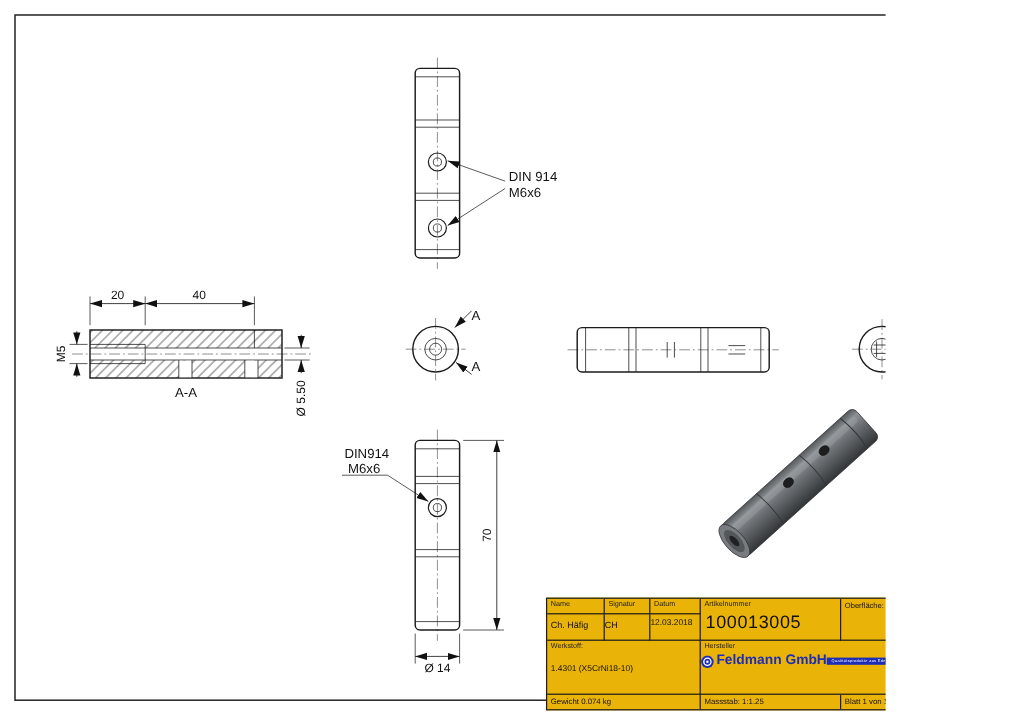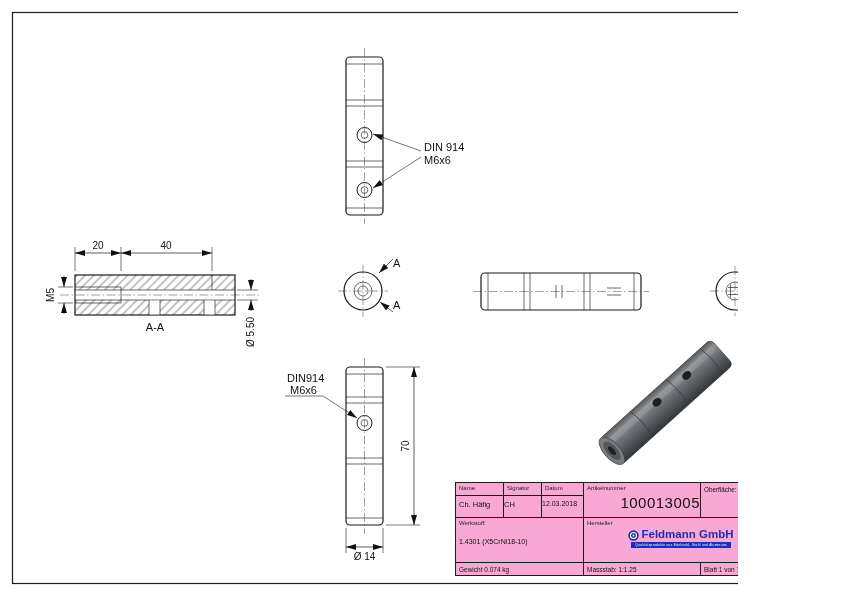--- a/index.html
+++ b/index.html
@@ -14,35 +14,35 @@
   .cl{fill:none;stroke:#555;stroke-width:0.55;stroke-dasharray:9 2.5 1.5 2.5;}
   .ext{fill:none;stroke:#1b1b1b;stroke-width:0.6;}
   .dim{fill:none;stroke:#1b1b1b;stroke-width:0.7;}
   .groove3d{fill:none;stroke:#34373b;stroke-width:0.8;}
   svg text{fill:#111;font-family:"Liberation Sans","DejaVu Sans",sans-serif;}
   text.d{font-size:10px;}
   text.d2{font-size:11px;}
   text.ann{font-size:11px;}
 
   
-  .title-block{position:absolute;left:455px;top:482px;width:377px;height:94px;
-               border:1px solid #1b1b1b;box-sizing:border-box;background:#f9a8d4;color:#111;}
+  .title-block{position:absolute;left:455px;top:498px;width:377px;height:94px;
+               border:1px solid #1b1b1b;box-sizing:border-box;background:#eab308;color:#111;}
   .cell{position:absolute;box-sizing:border-box;overflow:hidden;}
   .br{border-right:1px solid #1b1b1b;}
   .bb{border-bottom:1px solid #1b1b1b;}
   .h{display:block;font-size:6px;padding:2px 0 0 3px;color:#222;white-space:nowrap;}
   .v{display:block;font-size:7.5px;padding:4px 0 0 3px;white-space:nowrap;}
   .vc{text-align:left;padding-left:0;}
-  .artv{display:block;font-size:15px;letter-spacing:0.5px;padding:3px 0 0 4px;text-align:right;}
+  .artv{display:block;font-size:15px;letter-spacing:0.5px;padding:3px 0 0 4px;}
   .oberfl{font-size:6.3px;padding:3px 0 0 3px;white-space:nowrap;}
   .oberfl span{margin-right:6px;}
   .a4{display:block;font-size:11px;text-align:center;margin-top:8px;}
   .small{display:block;font-size:6.5px;padding:3px 0 0 3px;white-space:nowrap;}
   .wsv{display:block;font-size:7px;padding:12px 0 0 3px;white-space:nowrap;}
-  .logo{display:flex;flex-direction:column;align-items:center;margin-top:3px;}
+  .logo{display:flex;flex-direction:row;align-items:center;margin-top:3px;}
   .logo-row{display:flex;align-items:flex-end;gap:2px;}
   .logo-text{font-size:11.5px;font-weight:bold;color:#1d2db5;line-height:1;white-space:nowrap;}
   .logo-banner{background:#1d2db5;color:#fff;font-size:3.2px;line-height:1.4;padding:1px 4px;
                margin-top:1px;letter-spacing:0.3px;white-space:nowrap;}
 </style>
 </head>
 <body>
 
 <div class="sheet">
 

